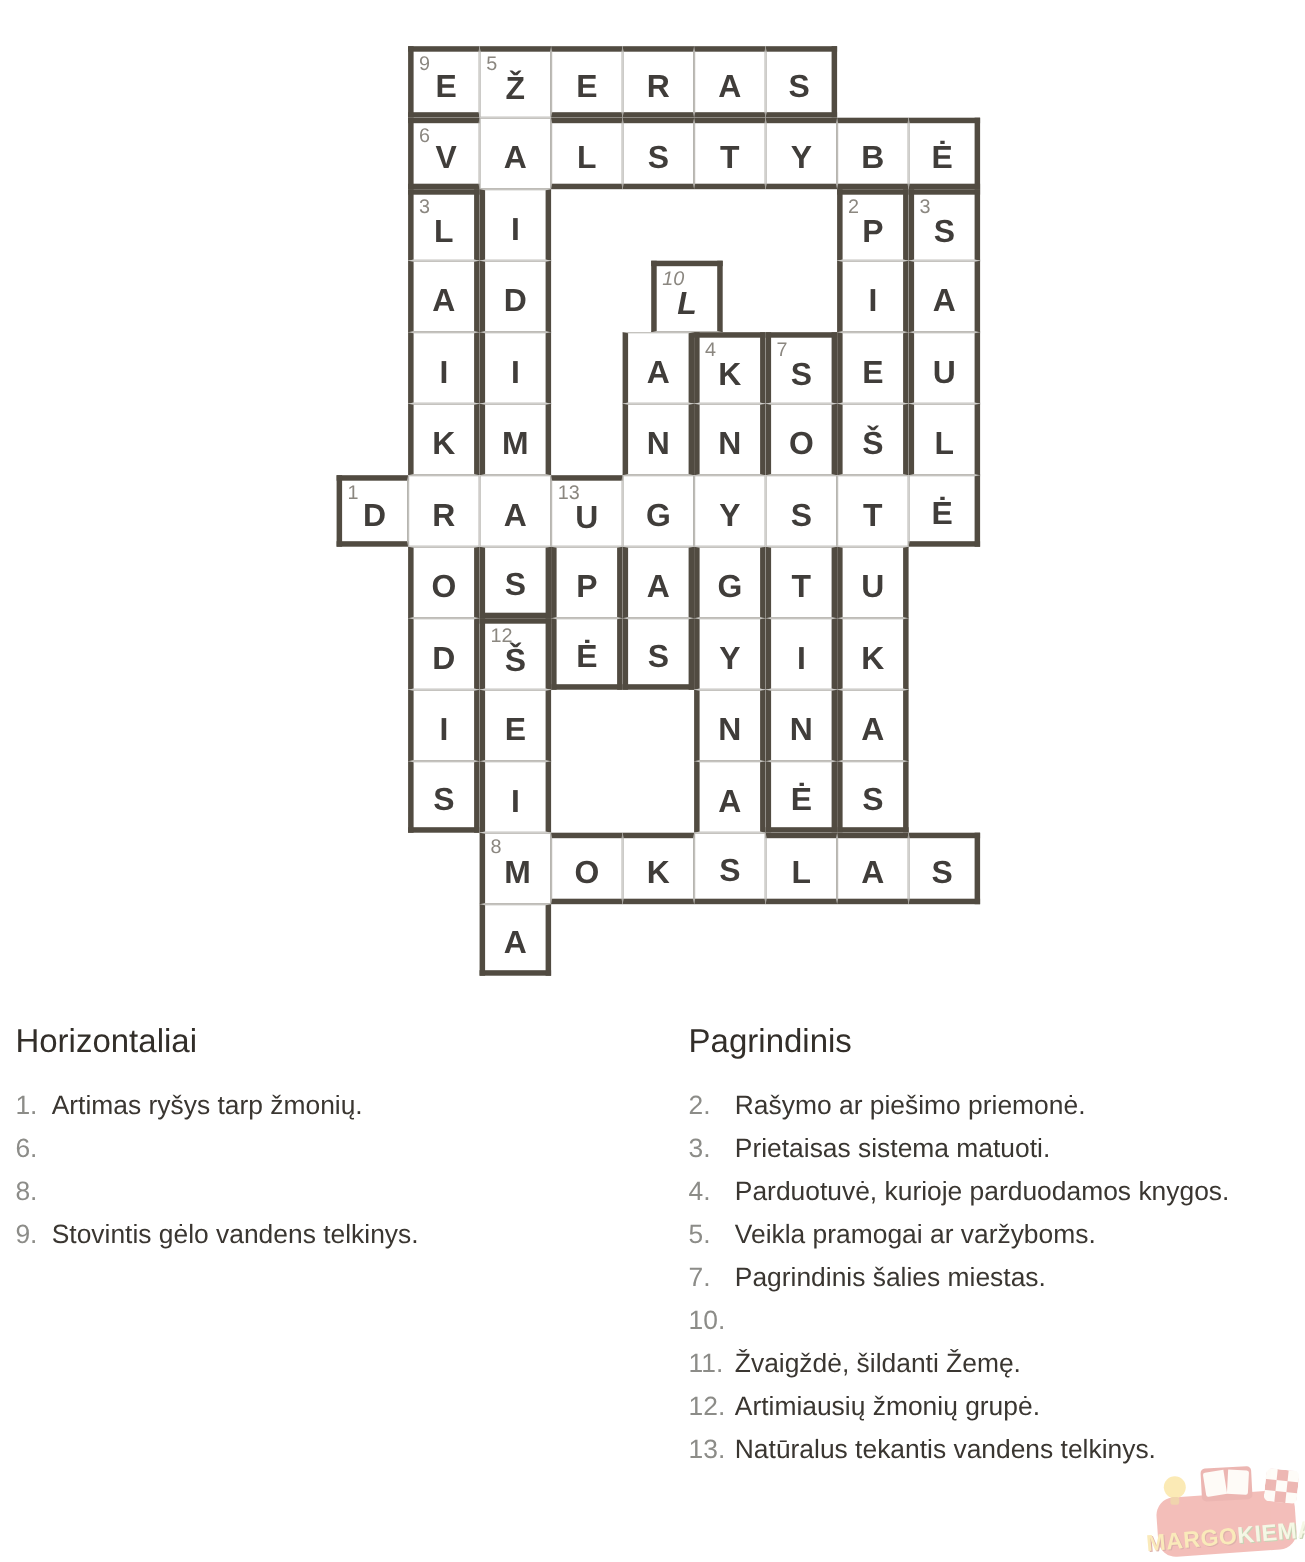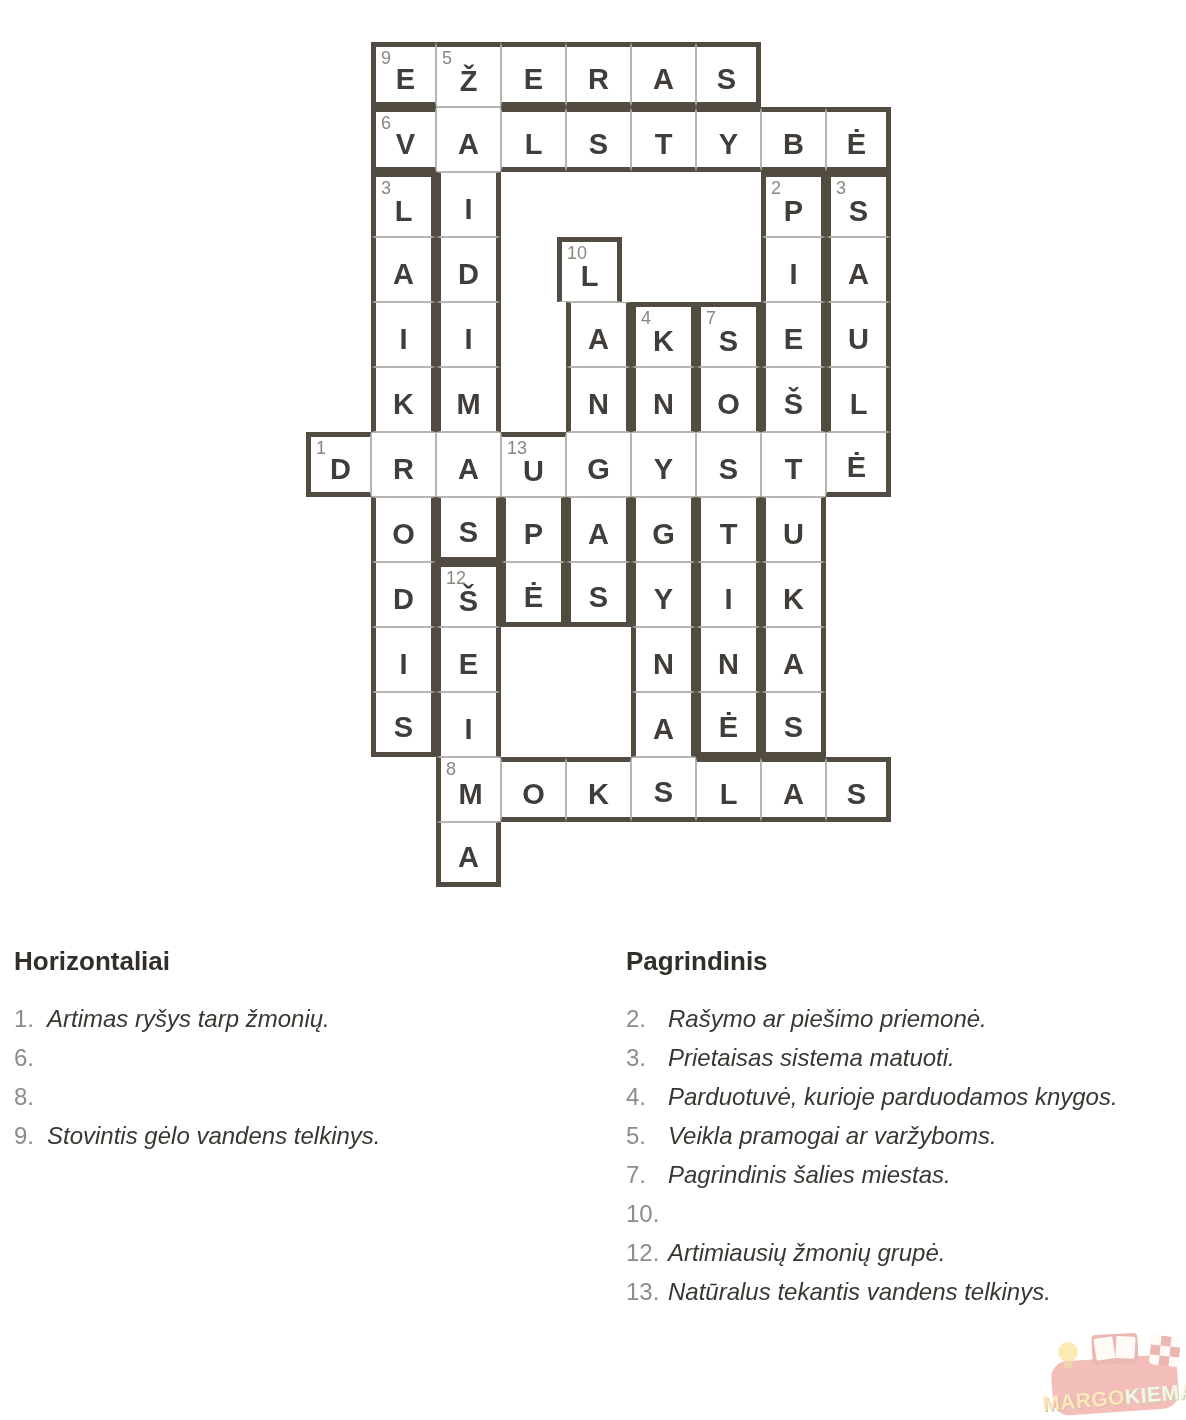--- a/index.html
+++ b/index.html
@@ -26,27 +26,27 @@
   .cell .num{
     position:absolute;top:1px;left:5px;
     font-size:18px;font-weight:400;color:var(--number);
   }
 
   
   .clues{position:absolute;left:14px;top:930px;right:0;display:flex;}
   .clue-col{box-sizing:border-box;}
   .clue-col.across{width:612px;}
   .clue-col.down{width:560px;}
-  .clue-col h2{margin:16px 0 30px 0;font-size:26px;font-weight:700;color:var(--heading);}
+  .clue-col h2{margin:0 0 30px 0;font-size:30px;font-weight:400;color:var(--heading);}
   .clue-col ol{list-style:none;margin:0;padding:0;}
   .clue-col li{display:flex;margin-bottom:15px;font-size:24px;line-height:24px;}
   .cnum{flex:0 0 auto;color:var(--clue-number);}
   .across .cnum{width:33px;}
   .down .cnum{width:42px;}
-  .ctext{color:var(--clue-text);font-style:italic;}
+  .ctext{color:var(--clue-text);}
 
   
   .watermark{position:absolute;left:1042px;top:1332px;width:144px;height:86px;opacity:.38;}
   .wm-blob{position:absolute;left:10px;top:26px;width:126px;height:54px;background:#e0564a;border-radius:16px;transform:rotate(-4deg);}
   .wm-bulb{position:absolute;left:16px;top:10px;width:20px;height:20px;background:#f6c93f;border-radius:50%;}
   .wm-bulb:after{content:"";position:absolute;left:6px;top:19px;width:8px;height:7px;background:#d98f2b;border-radius:2px;}
   .wm-book{position:absolute;left:50px;top:2px;width:46px;height:30px;background:#cf4237;border-radius:4px;transform:rotate(-3deg);}
   .wm-book:before,.wm-book:after{content:"";position:absolute;top:3px;width:19px;height:22px;background:#fdf6ec;}
   .wm-book:before{left:3px;transform:rotate(-6deg);border-radius:2px 0 0 2px;}
   .wm-book:after{right:3px;transform:rotate(6deg);border-radius:0 2px 2px 0;}
@@ -191,21 +191,21 @@
       </div>
       <div class="cell" style="left: 826px; top: 302px; width: 65px; height: 65px; border-width: 1px 5px; border-style: solid; border-color: rgb(183, 181, 176) rgb(81, 75, 65);">
         <span class="letter">U</span>
       </div>
       <div class="cell" style="left: 826px; top: 367px; width: 65px; height: 65px; border-width: 1px 5px; border-style: solid; border-color: rgb(183, 181, 176) rgb(81, 75, 65);">
         <span class="letter">L</span>
       </div>
       <div class="cell" style="left: 826px; top: 432px; width: 65px; height: 65px; border-width: 1px 5px 5px 1px; border-style: solid; border-color: rgb(183, 181, 176) rgb(81, 75, 65) rgb(81, 75, 65) rgb(183, 181, 176);">
         <span class="letter">Ė</span>
       </div>
-      <div class="cell" style="left: 557px; top: 237px; width: 65px; height: 65px; border-width: 5px 5px 1px; border-style: solid; border-color: rgb(81, 75, 65) rgb(81, 75, 65) rgb(183, 181, 176);">
+      <div class="cell" style="left: 592px; top: 237px; width: 65px; height: 65px; border-width: 5px 5px 1px; border-style: solid; border-color: rgb(81, 75, 65) rgb(81, 75, 65) rgb(183, 181, 176); font-style: italic;">
         <span class="num">10</span>
         <span class="letter">L</span>
       </div>
       <div class="cell" style="left: 566px; top: 302px; width: 65px; height: 65px; border-width: 1px 5px; border-style: solid; border-color: rgb(183, 181, 176) rgb(81, 75, 65);">
         <span class="letter">A</span>
       </div>
       <div class="cell" style="left: 566px; top: 367px; width: 65px; height: 65px; border-width: 1px 5px; border-style: solid; border-color: rgb(183, 181, 176) rgb(81, 75, 65);">
         <span class="letter">N</span>
       </div>
       <div class="cell" style="left: 566px; top: 432px; width: 65px; height: 65px; border-width: 1px; border-style: solid; border-color: rgb(183, 181, 176);">
@@ -350,20 +350,24 @@
           <li>
             <span class="cnum">5.</span>
             <span class="ctext">Veikla pramogai ar varžyboms.</span>
           </li>
           <li>
             <span class="cnum">7.</span>
             <span class="ctext">Pagrindinis šalies miestas.</span>
           </li>
           <li>
             <span class="cnum">10.</span>
+          </li>
+          <li>
+            <span class="cnum">11.</span>
+            <span class="ctext">Žvaigždė, šildanti Žemę.</span>
           </li>
           <li>
             <span class="cnum">12.</span>
             <span class="ctext">Artimiausių žmonių grupė.</span>
           </li>
           <li>
             <span class="cnum">13.</span>
             <span class="ctext">Natūralus tekantis vandens telkinys.</span>
           </li>
         </ol>

